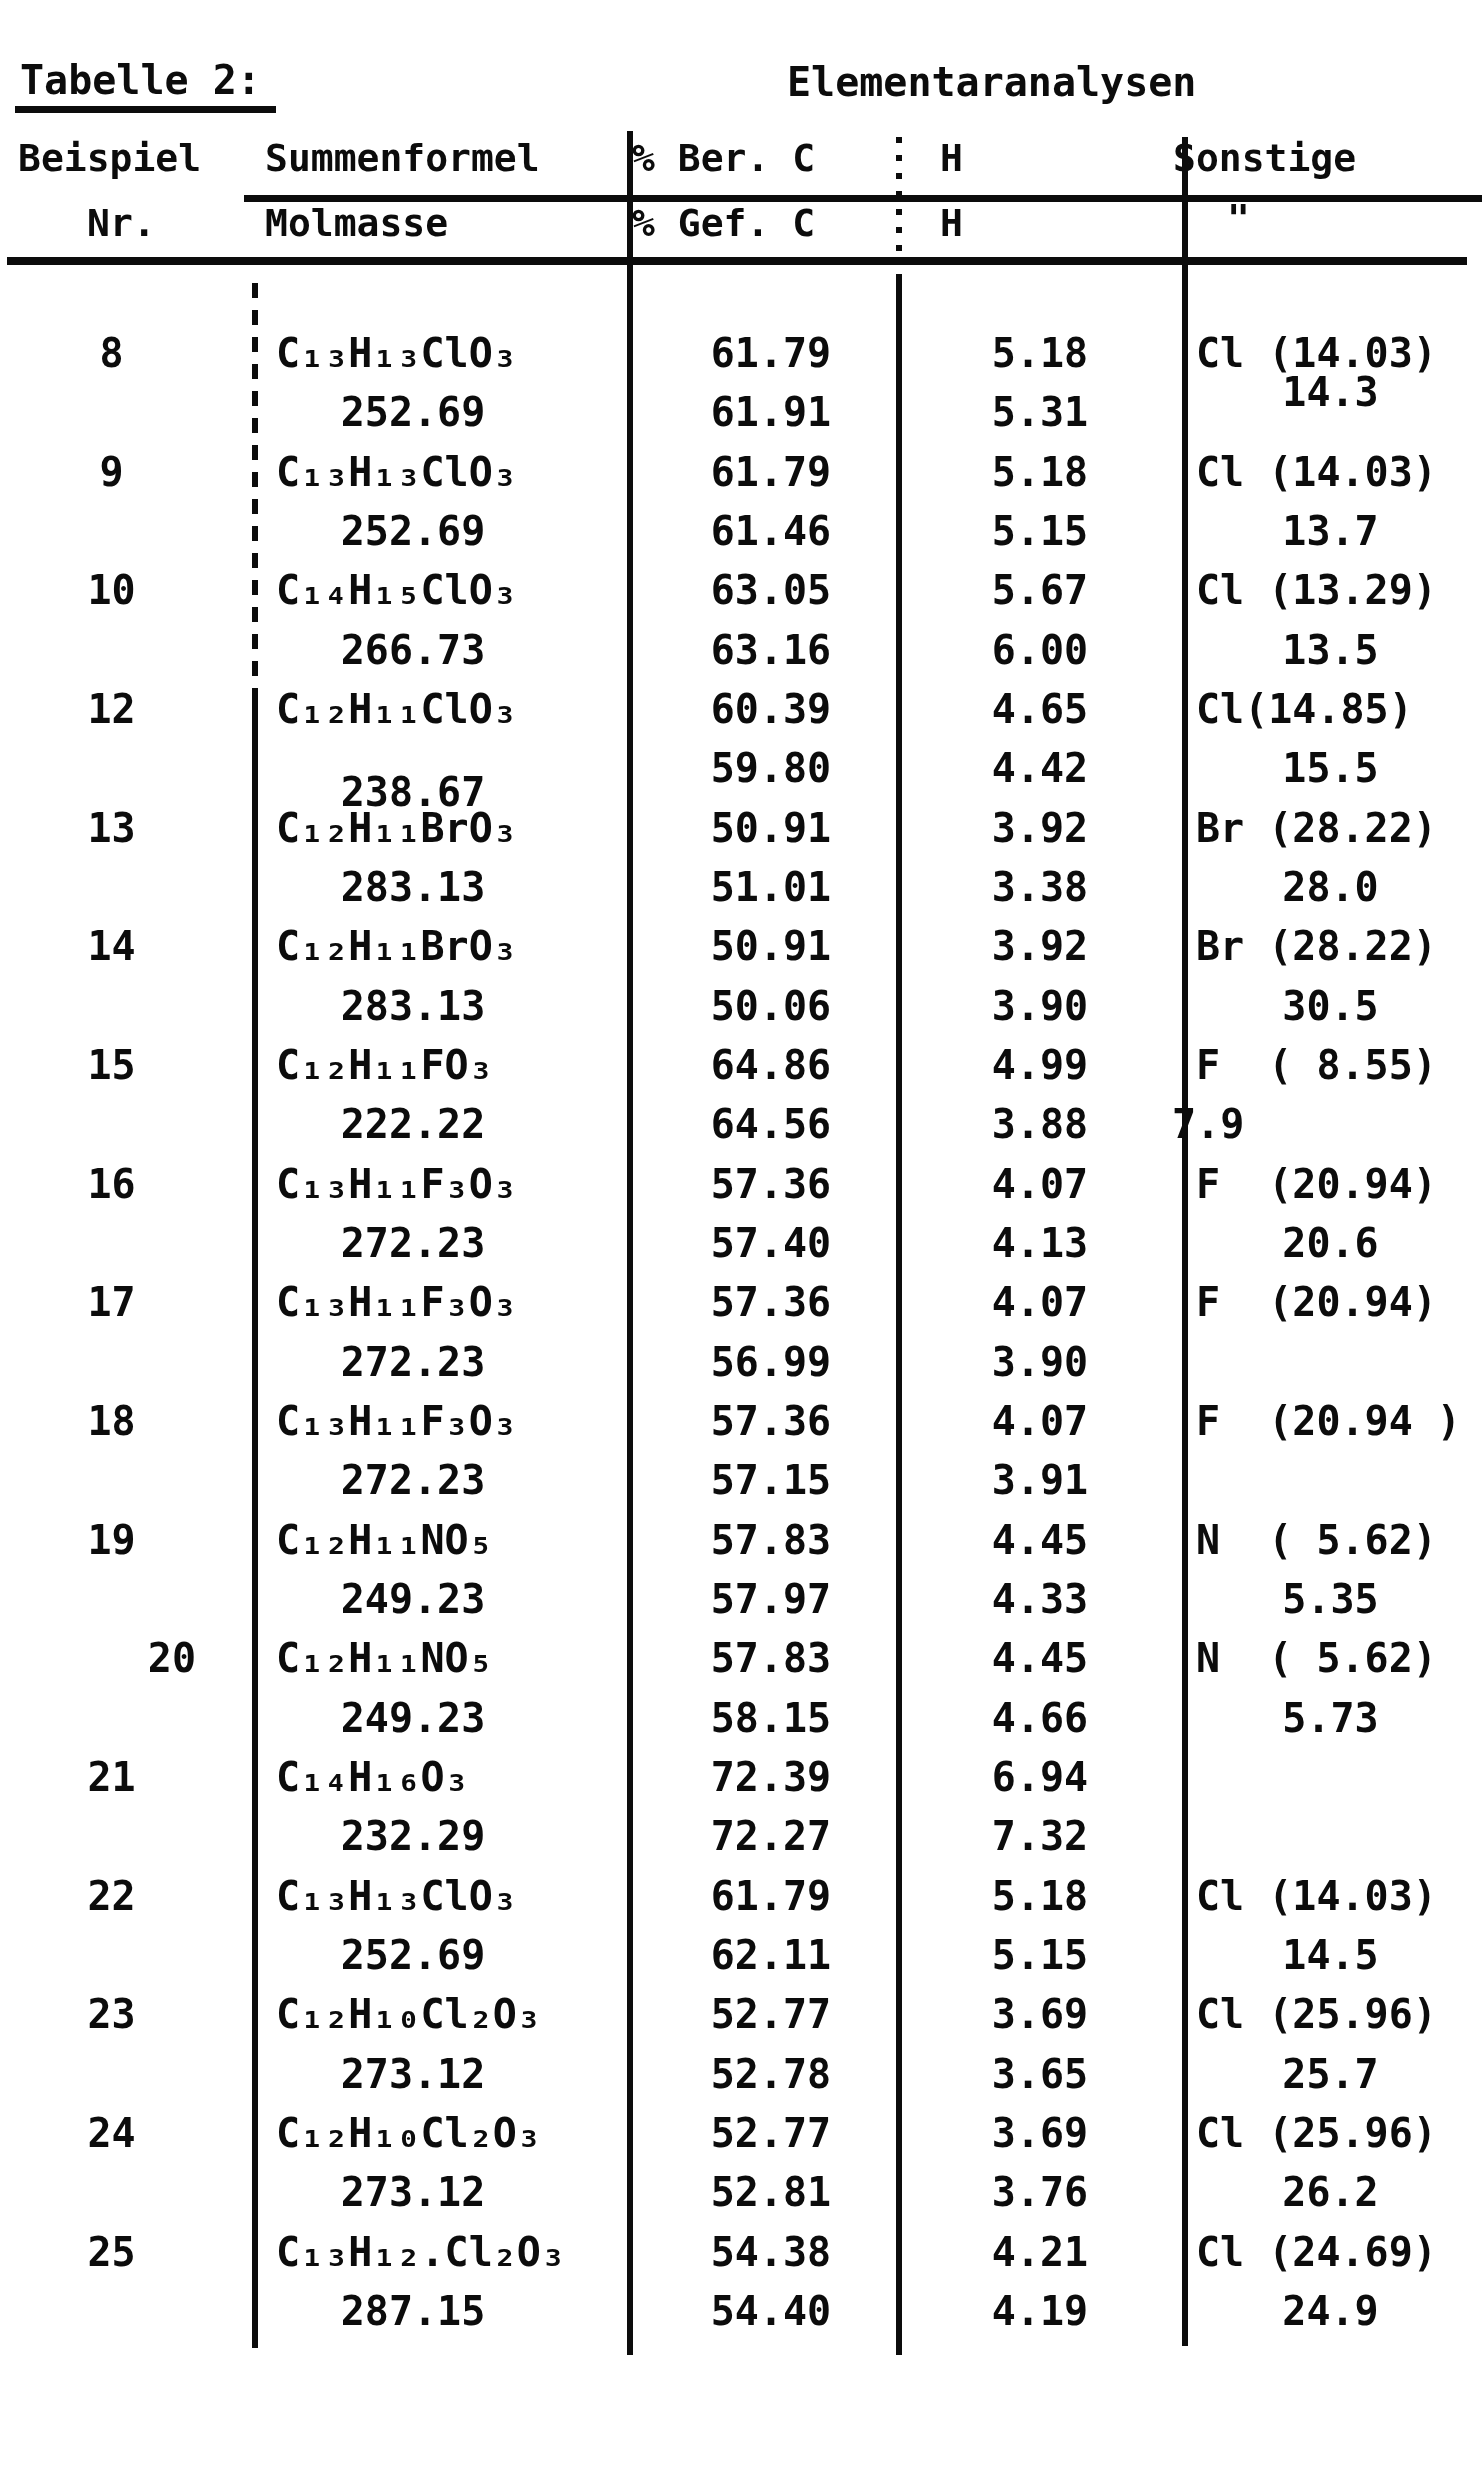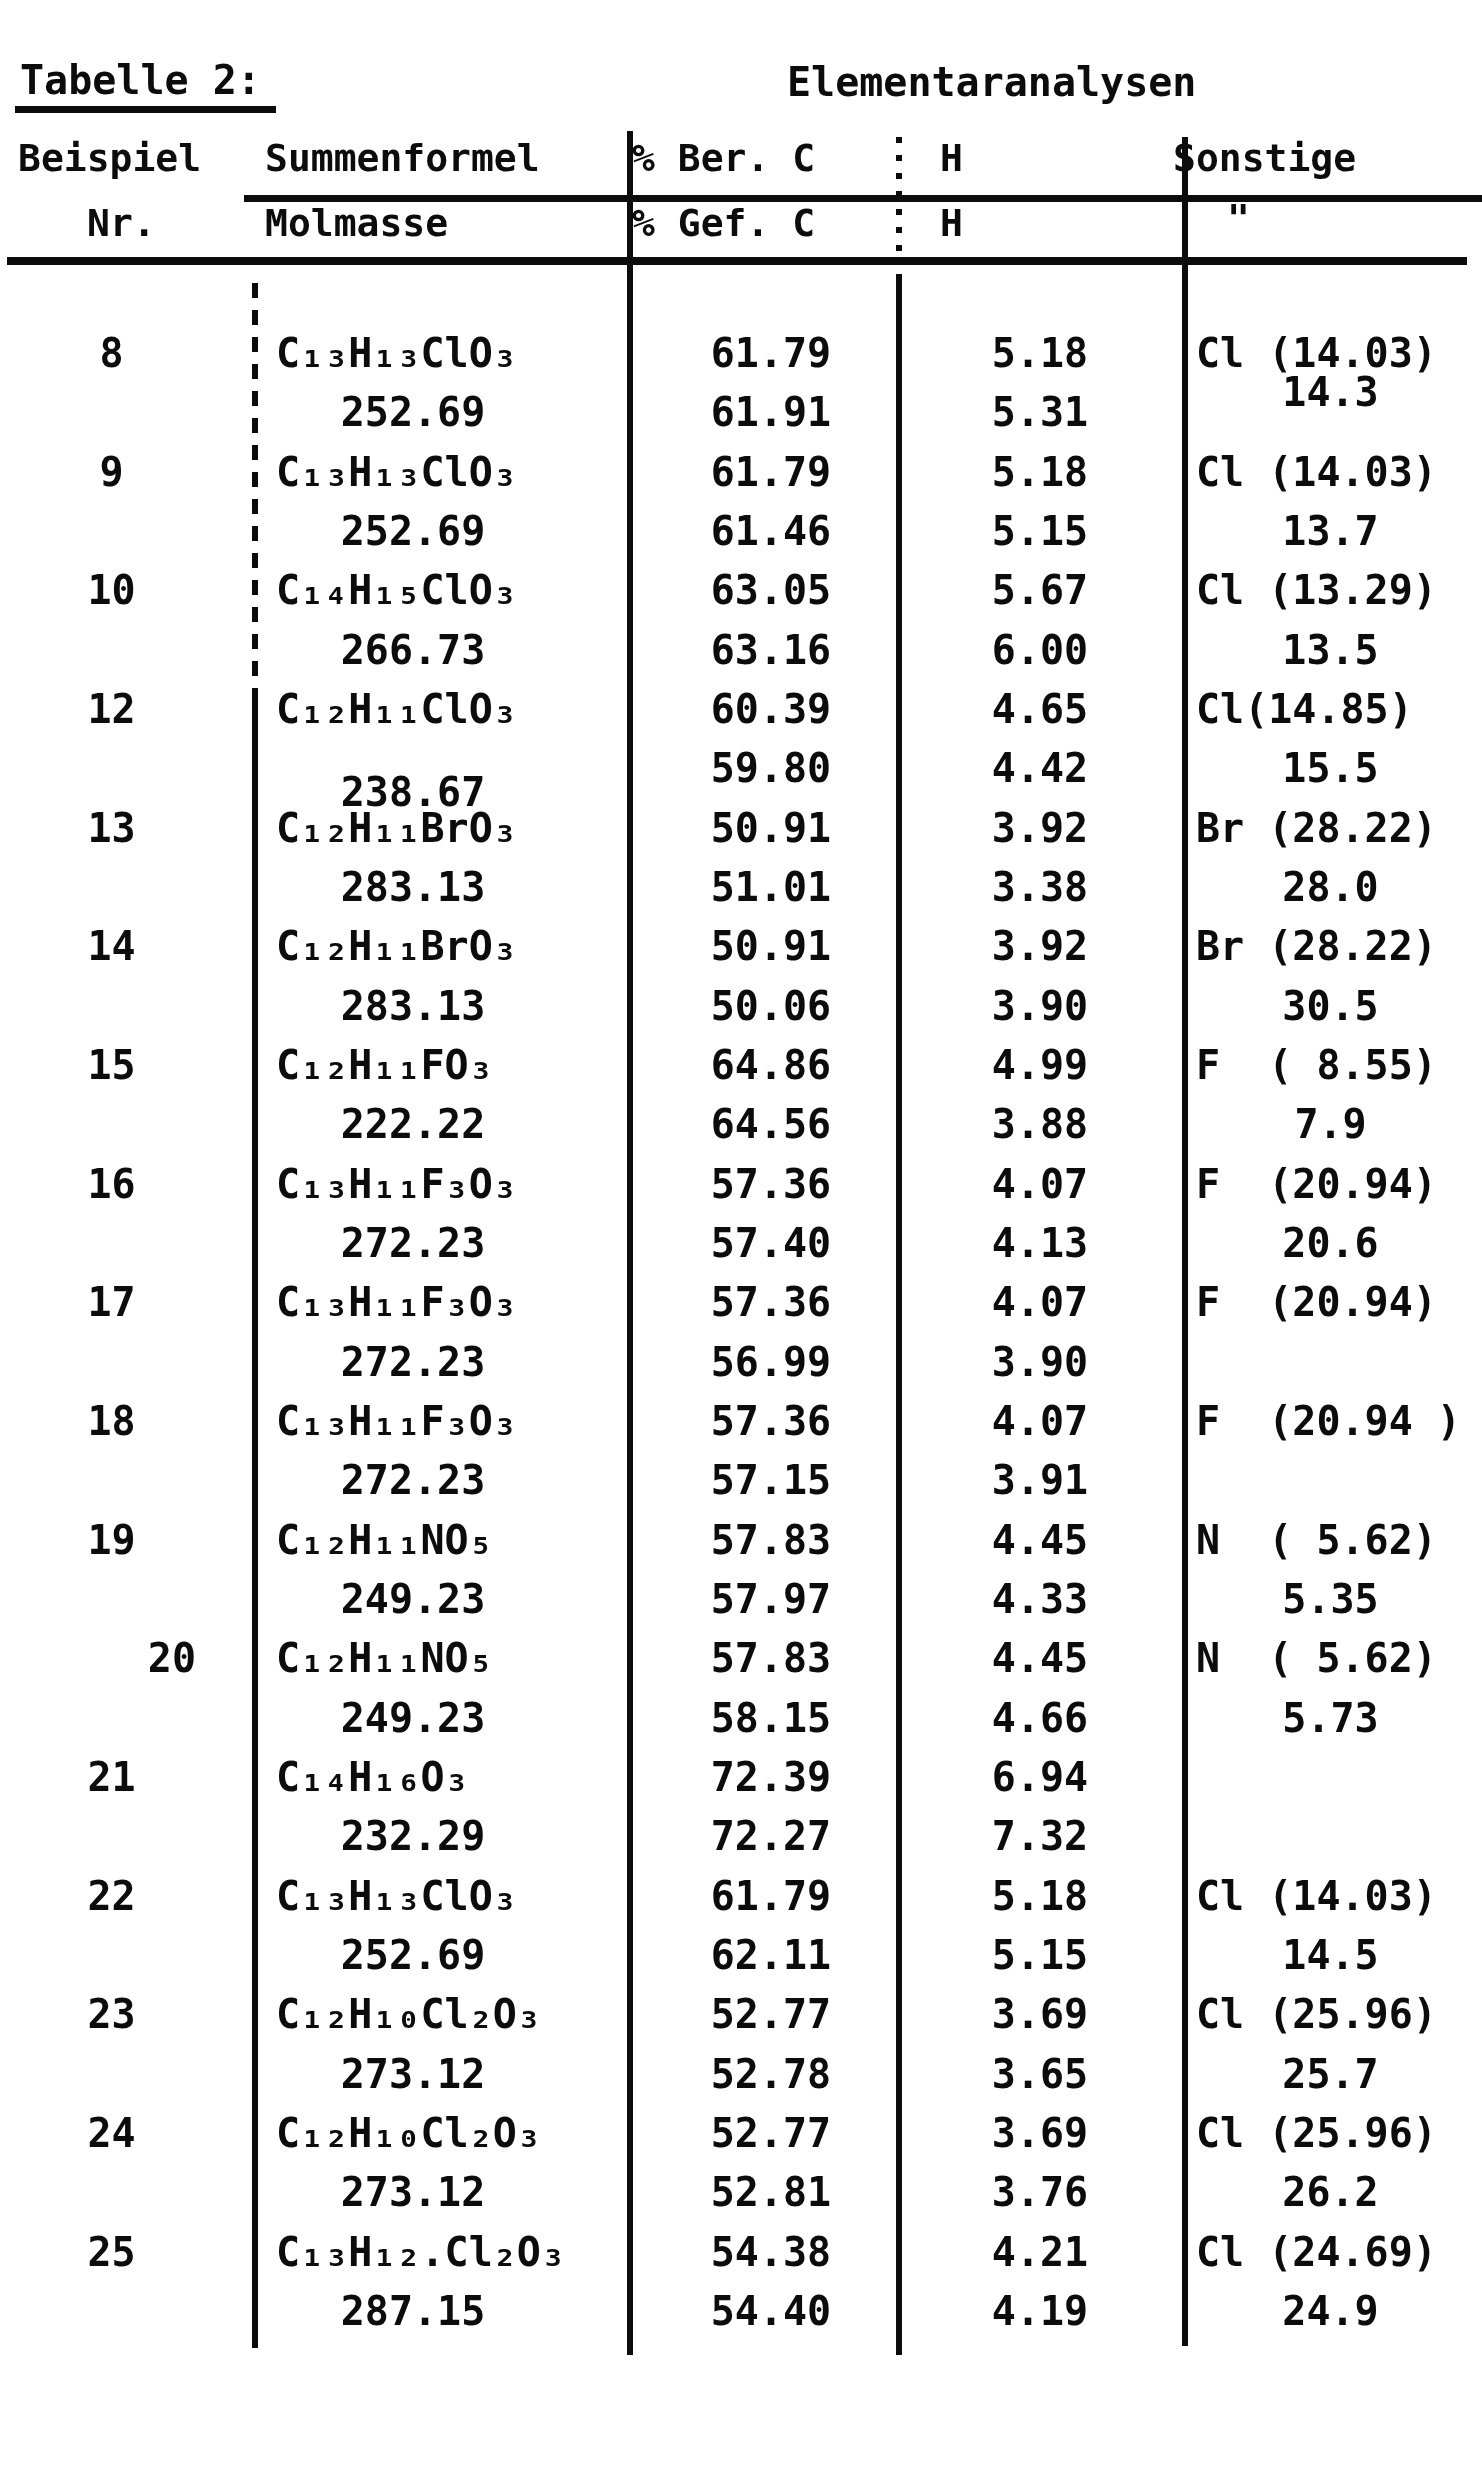--- a/index.html
+++ b/index.html
@@ -119,21 +119,21 @@
       </div>
       <div>
         <span class="t" style="left: 27px; top: 1045px; width: 169px; text-align: center;">15</span>
         <span class="t" style="left: 276px; top: 1045px;">C₁₂H₁₁FO₃</span>
         <span class="t" style="left: 650px; top: 1045px; width: 242px; text-align: center;">64.86</span>
         <span class="t" style="left: 917px; top: 1045px; width: 246px; text-align: center;">4.99</span>
         <span class="t" style="left: 1196px; top: 1045px;">F  ( 8.55)</span>
         <span class="t" style="left: 301px; top: 1104px; width: 224px; text-align: center;">222.22</span>
         <span class="t" style="left: 650px; top: 1104px; width: 242px; text-align: center;">64.56</span>
         <span class="t" style="left: 917px; top: 1104px; width: 246px; text-align: center;">3.88</span>
-        <span class="t" style="left: 1196px; top: 1104px; width: 269px; text-align: center;">7.9</span>
+        <span class="t" style="left: 1172px; top: 1104px; width: 269px; text-align: left;">7.9</span>
       </div>
       <div>
         <span class="t" style="left: 27px; top: 1164px; width: 169px; text-align: center;">16</span>
         <span class="t" style="left: 276px; top: 1164px;">C₁₃H₁₁F₃O₃</span>
         <span class="t" style="left: 650px; top: 1164px; width: 242px; text-align: center;">57.36</span>
         <span class="t" style="left: 917px; top: 1164px; width: 246px; text-align: center;">4.07</span>
         <span class="t" style="left: 1196px; top: 1164px;">F  (20.94)</span>
         <span class="t" style="left: 301px; top: 1223px; width: 224px; text-align: center;">272.23</span>
         <span class="t" style="left: 650px; top: 1223px; width: 242px; text-align: center;">57.40</span>
         <span class="t" style="left: 917px; top: 1223px; width: 246px; text-align: center;">4.13</span>

